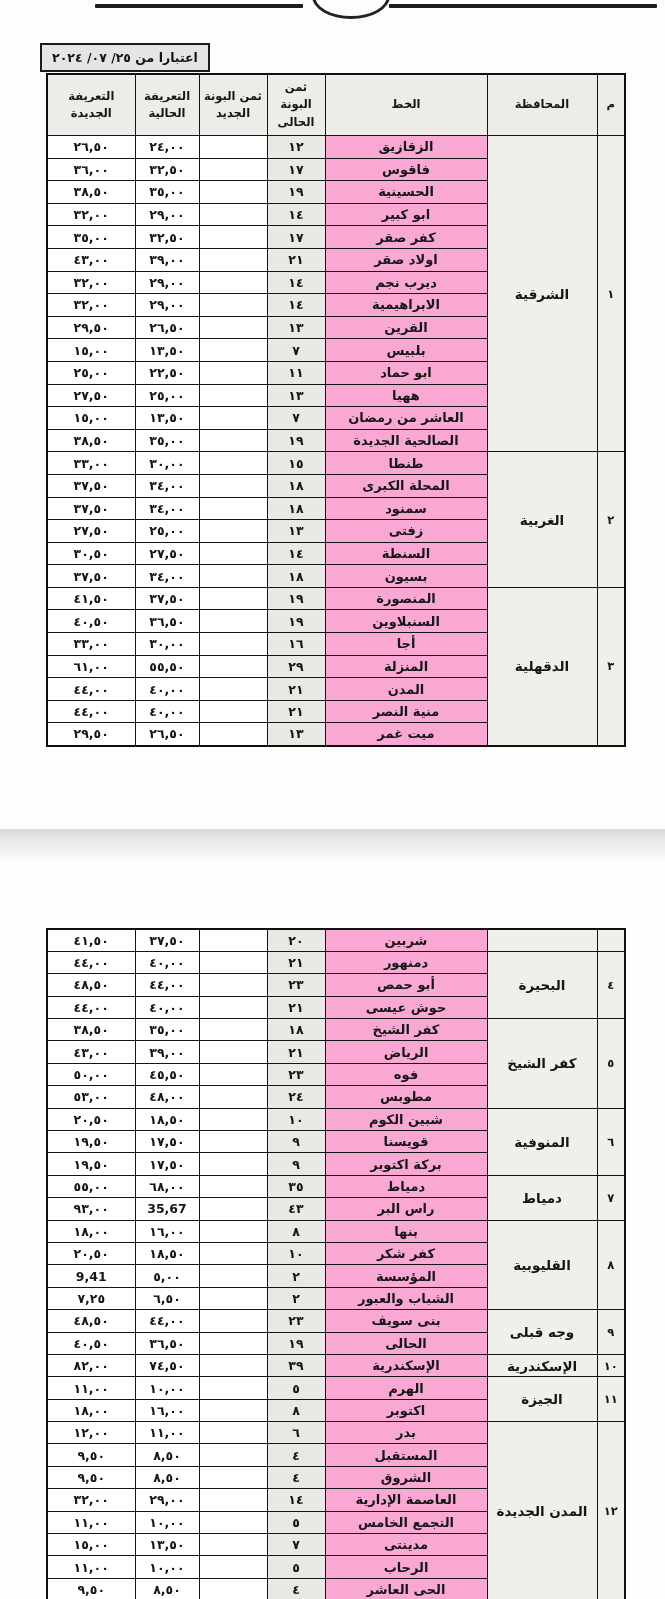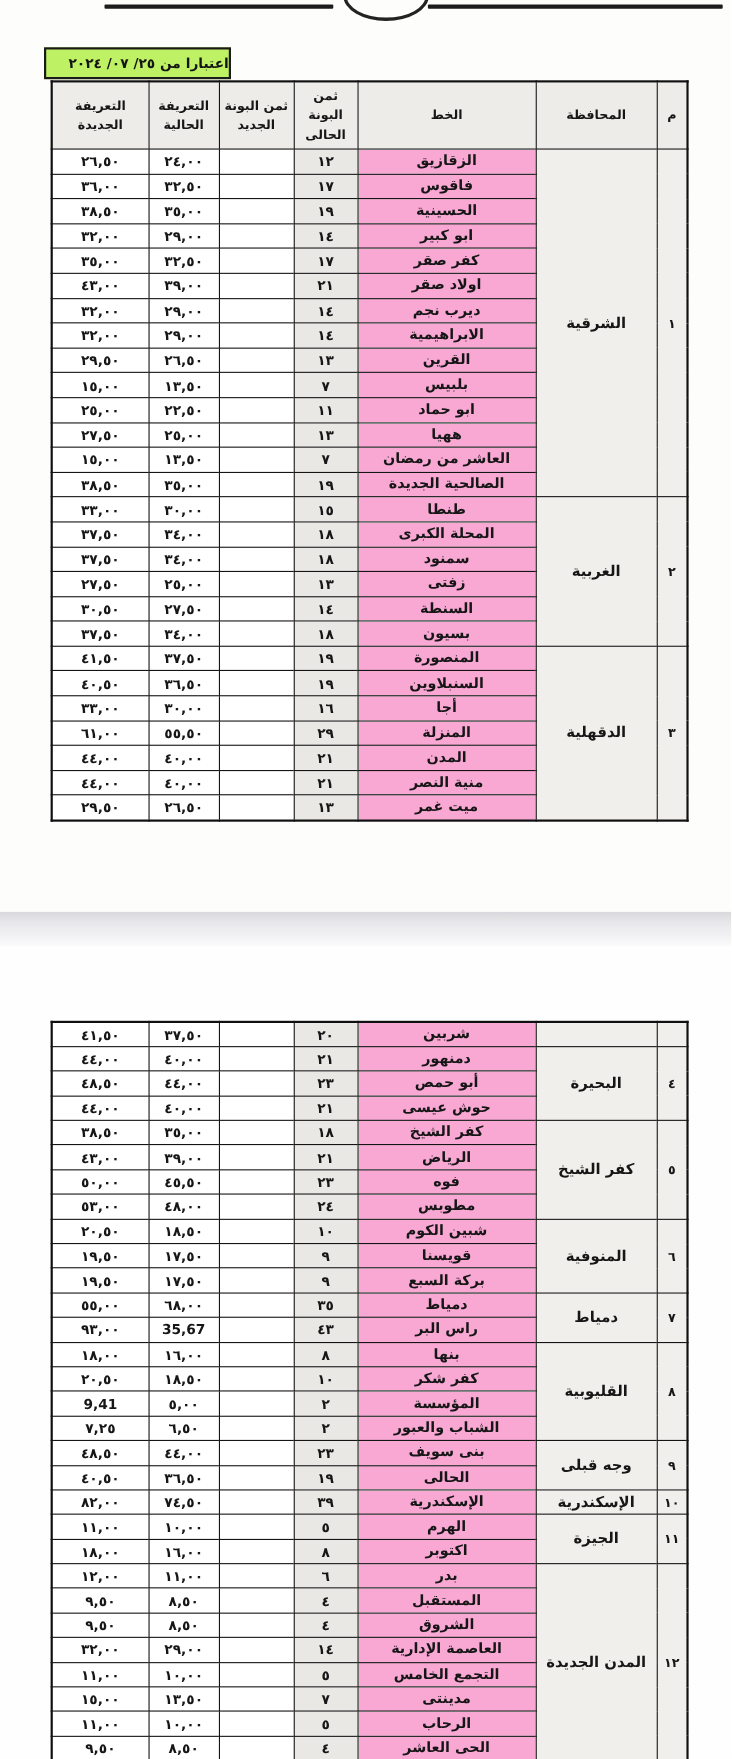--- a/index.html
+++ b/index.html
@@ -22,22 +22,22 @@
   }
   
   #title{
     position:absolute;top:14px;left:0;width:100%;
     text-align:center;font-size:21px;font-weight:bold;color:#0a0a0a;
     margin:0;letter-spacing:0px;
   }
   
   #date-box{
     position:absolute;top:43px;left:40px;width:166px;height:25px;
-    border:2.5px solid #1b1b1b;background:#bef264;
-    display:flex;align-items:center;
+    border:2.5px solid #1b1b1b;background:#e5e5e5;
+    display:flex;align-items:center;justify-content:center;
     font-size:12.5px;font-weight:bold;direction:rtl;
   }
   
   table.tariff{
     position:absolute;right:39px;
     border-collapse:collapse;table-layout:fixed;
     direction:rtl;background:#ffffff;
     border:2.5px solid #101010;
   }
   #table-part1{top:73px;}
@@ -388,21 +388,21 @@
           <td class="num-cell">٢٠,٥٠</td>
         </tr>
         <tr class="data-row">
           <td class="line-cell">قويسنا</td>
           <td class="num-cell coupon-cur">٩</td>
           <td class="num-cell"></td>
           <td class="num-cell">١٧,٥٠</td>
           <td class="num-cell">١٩,٥٠</td>
         </tr>
         <tr class="data-row">
-          <td class="line-cell">بركة السبع</td>
+          <td class="line-cell">بركة اكتوبر</td>
           <td class="num-cell coupon-cur">٩</td>
           <td class="num-cell"></td>
           <td class="num-cell">١٧,٥٠</td>
           <td class="num-cell">١٩,٥٠</td>
         </tr>
         <tr class="data-row">
           <td class="serial-cell" rowspan="2">٧</td>
           <td class="gov-cell" rowspan="2">دمياط</td>
           <td class="line-cell">دمياط</td>
           <td class="num-cell coupon-cur">٣٥</td>

